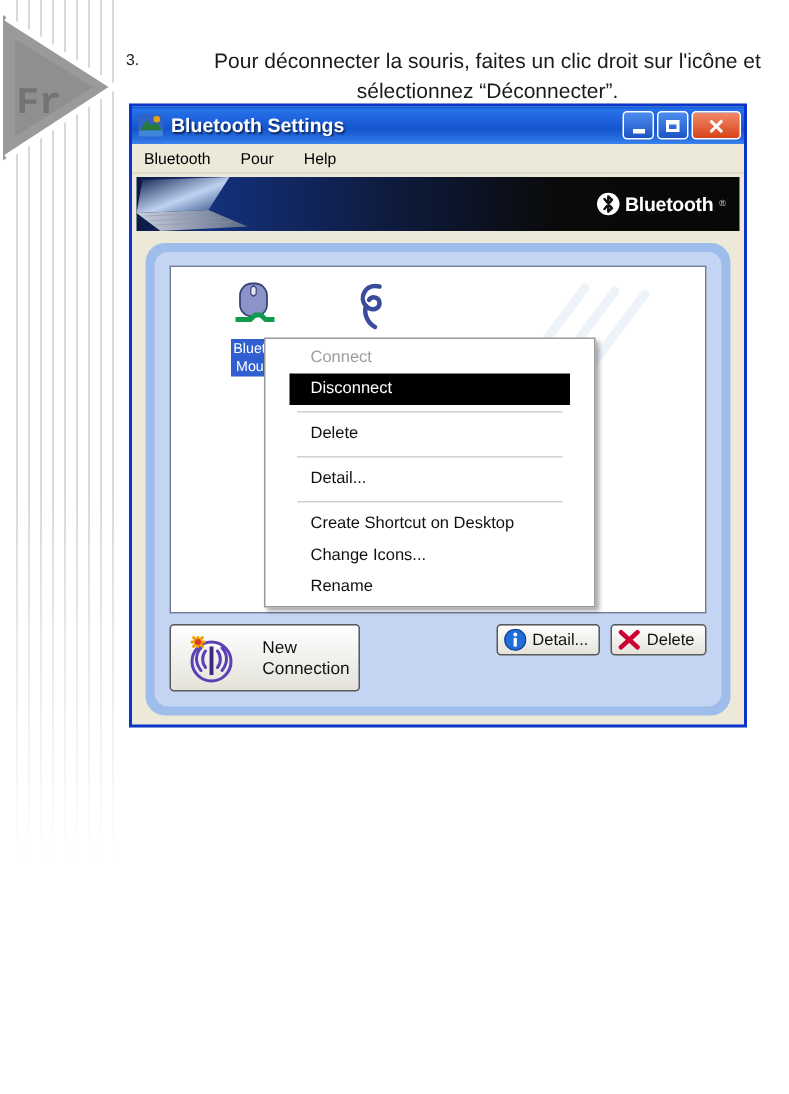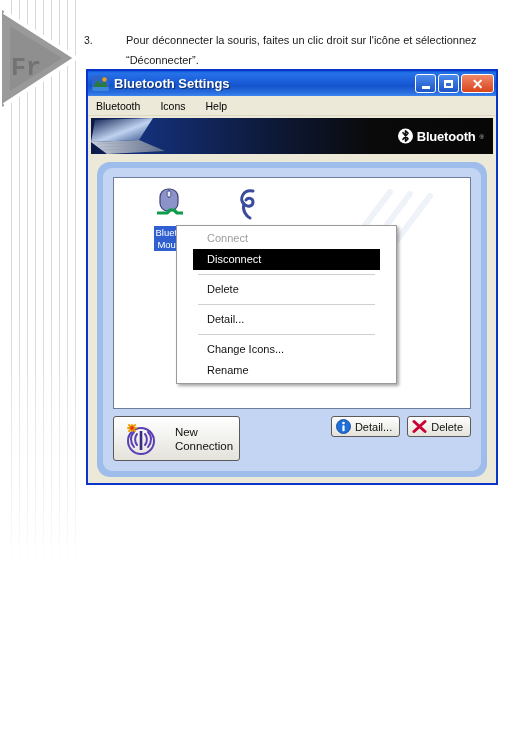--- a/index.html
+++ b/index.html
@@ -61,24 +61,25 @@
     align-items: flex-start;
   }
   .instr-num {
     font-size: 10.5px;
     color: #1a1a1a;
     width: 42px;
     flex: 0 0 42px;
     line-height: 20px;
   }
   .instr-text {
-    font-size: 11px;
+    font-size: 14px;
     color: #1a1a1a;
     line-height: 20px;
     flex: 1;
+    text-align: center;
   }
 
   
   .bt-window {
     position: absolute;
     left: 86px;
     top: 69px;
     width: 412px;
     height: 416px;
     border: 2px solid #0A35C8;
@@ -369,21 +370,21 @@
           <div class="glyph-max"></div>
         </div>
       <div class="win-btn close">
           <span class="glyph-close">✕</span>
         </div>
     </div>
   </div>
 
   <div class="menubar">
     <div class="menu-item">Bluetooth</div>
-    <div class="menu-item">Icons</div>
+    <div class="menu-item">Pour</div>
     <div class="menu-item">Help</div>
   </div>
 
   <div class="banner">
     <svg class="banner-laptop" viewBox="0 0 140 36">
       <defs>
         <linearGradient id="scr" x1="0" y1="0" x2="1" y2="1">
           <stop offset="0%" stop-color="#0B1B4C"></stop>
           <stop offset="55%" stop-color="#BFD2F0"></stop>
           <stop offset="100%" stop-color="#24447F"></stop>
@@ -496,17 +497,18 @@
 </div>
 
 <div class="context-menu">
   <div class="cm-item disabled">Connect</div>
   <div class="cm-item selected">Disconnect</div>
   <div class="cm-sep"></div>
   <div class="cm-item">Delete</div>
   <div class="cm-sep"></div>
   <div class="cm-item">Detail...</div>
   <div class="cm-sep"></div>
+  <div class="cm-item">Create Shortcut on Desktop</div>
   <div class="cm-item">Change Icons...</div>
   <div class="cm-item">Rename</div>
 </div>
 
 <div class="page-num">54</div>
 
 </body></html>

